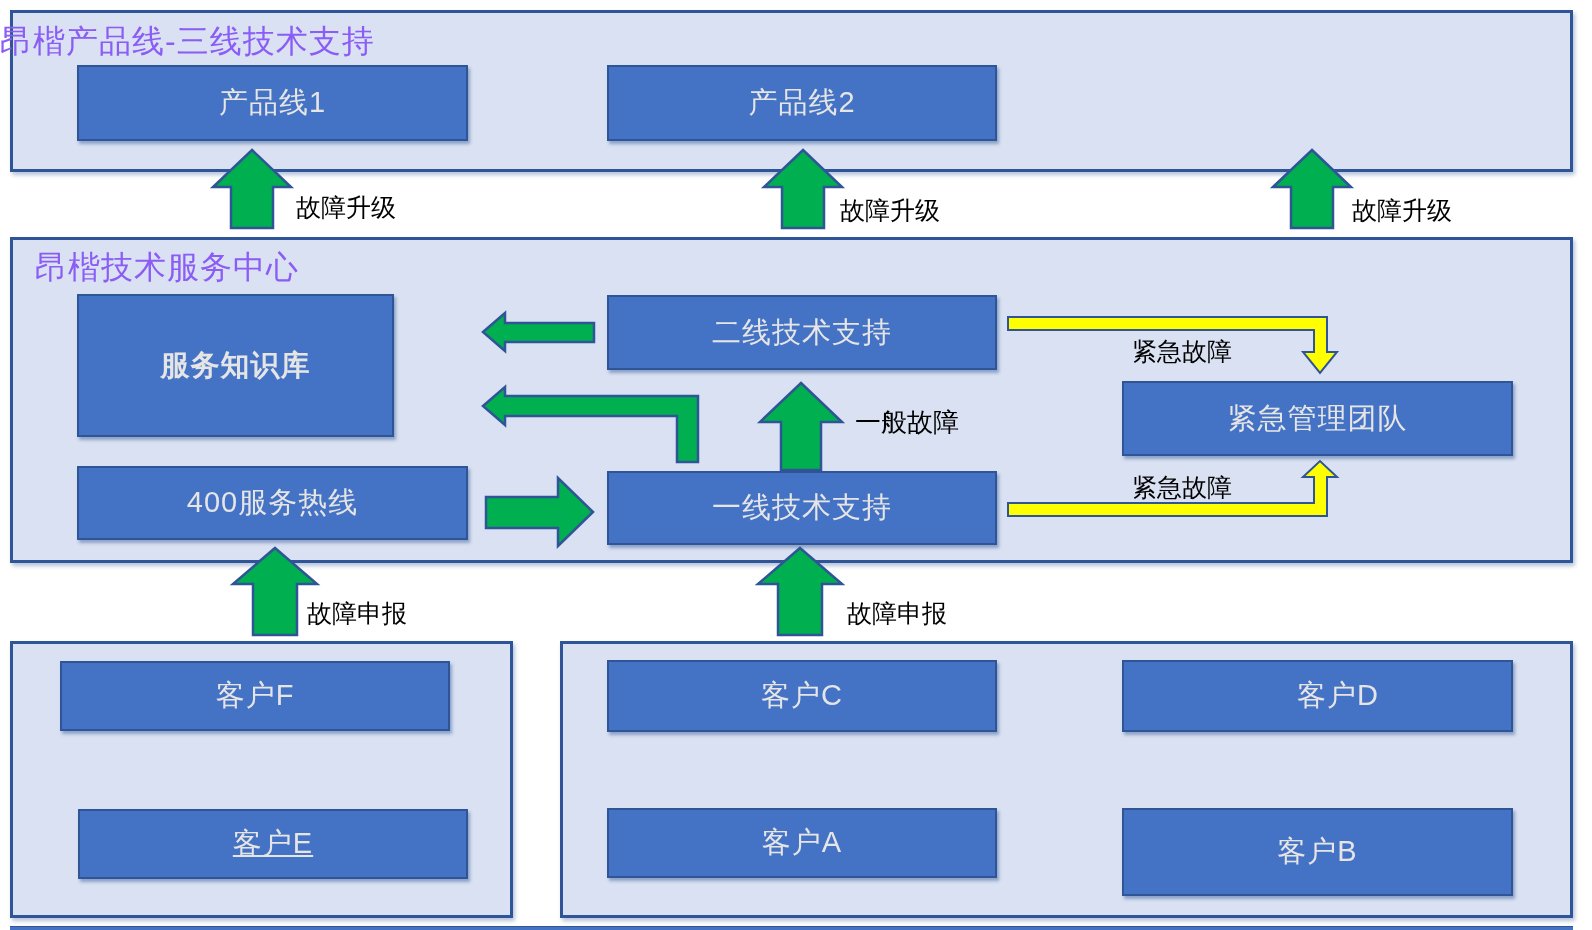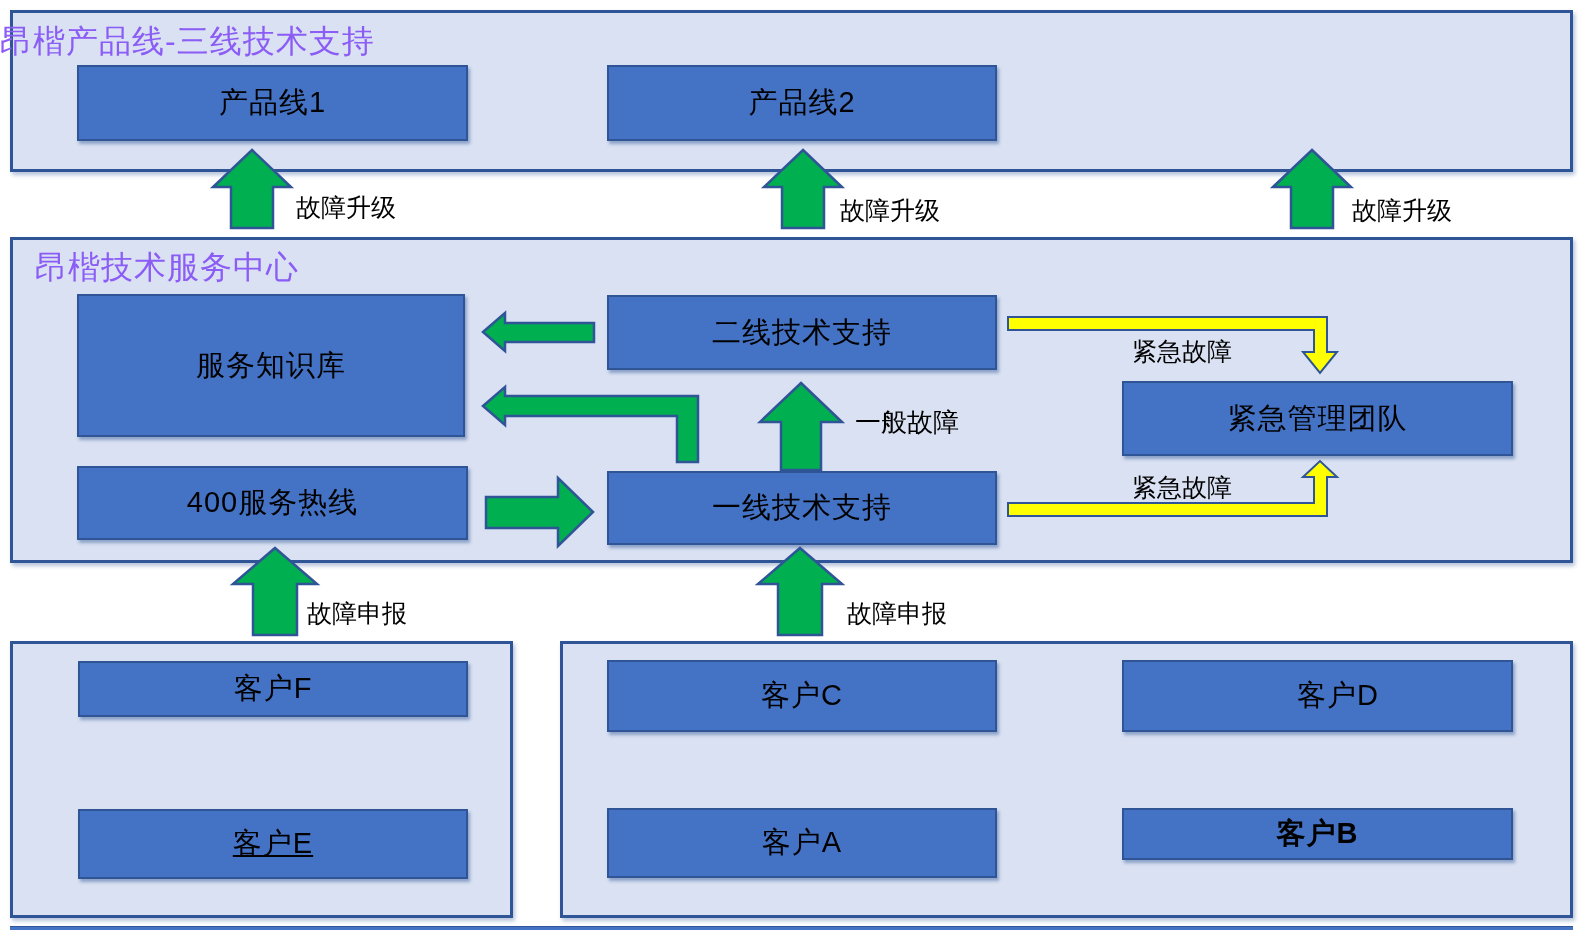--- a/index.html
+++ b/index.html
@@ -11,21 +11,21 @@
     position:absolute; box-sizing:border-box;
     background:#D9E1F2; border:3px solid #2F5597;
     box-shadow:2px 3px 4px rgba(47,85,151,0.35);
     z-index:1;
   }
   .arrows { position:absolute; left:0; top:0; z-index:2; }
   .arrow-green { fill:#00B050; stroke:#2F5597; stroke-width:2.5; stroke-linejoin:miter; }
   .arrow-yellow { fill:#FFFF00; stroke:#2F5597; stroke-width:2; stroke-linejoin:miter; }
   .box {
     position:absolute; box-sizing:border-box;
-    background:#4472C4; border:2px solid #2F5597; color:#000000;
+    background:#4472C4; border:2px solid #2F5597; color:#e5e5e5;
     display:flex; align-items:center; justify-content:center;
     font-size:29px; letter-spacing:1px;
     box-shadow:2px 3px 3px rgba(47,85,151,0.45);
     z-index:3;
   }
   .title {
     position:absolute; left:0; width:100%; text-align:left;
     font-size:32px; color:#8b5cf6; letter-spacing:1px; z-index:4;
   }
   .alabel {
@@ -69,33 +69,33 @@
     <polygon class="arrow-green" points="275,548 317,584 297,584 297,635 253,635 253,584 233,584"></polygon>
     <polygon class="arrow-green" points="800,548 842,584 822,584 822,635 778,635 778,584 758,584"></polygon>
   </svg>
 
   <div class="title" style="top:20px;">昂楷产品线-三线技术支持</div>
   <div class="title" style="top:246px;padding-left:35px;">昂楷技术服务中心</div>
 
   <div class="box" style="left:77px; top:65px; width:391px; height:76px;">产品线1</div>
   <div class="box" style="left:607px; top:65px; width:390px; height:76px;">产品线2</div>
 
-  <div class="box" style="left:77px; top:294px; width:388px; height:143px;">服务知识库</div>
+  <div class="box" style="left:77px; top:294px; width:317px; height:143px;font-weight:bold;">服务知识库</div>
   <div class="box" style="left:607px; top:295px; width:390px; height:75px;">二线技术支持</div>
   <div class="box" style="left:1122px; top:381px; width:391px; height:75px;">紧急管理团队</div>
   <div class="box" style="left:77px; top:466px; width:391px; height:74px;">400服务热线</div>
   <div class="box" style="left:607px; top:471px; width:390px; height:74px;">一线技术支持</div>
 
-  <div class="box" style="left:78px; top:661px; width:390px; height:56px;text-align:right;">客户F</div>
+  <div class="box" style="left:60px; top:661px; width:390px; height:70px;text-align:right;">客户F</div>
   <div class="box" style="left:78px; top:809px; width:390px; height:70px;text-decoration:underline;">客户E</div>
 
   <div class="box" style="left:607px; top:660px; width:390px; height:72px;">客户C</div>
   <div class="box" style="left:1122px; top:660px; width:391px; height:72px;padding-left:41px;">客户D</div>
   <div class="box" style="left:607px; top:808px; width:390px; height:70px;">客户A</div>
-  <div class="box" style="left:1122px; top:808px; width:391px; height:52px;font-weight:bold;">客户B</div>
+  <div class="box" style="left:1122px; top:808px; width:391px; height:88px;">客户B</div>
 
   <div class="alabel" style="left:296px; top:191px;">故障升级</div>
   <div class="alabel" style="left:840px; top:194px;">故障升级</div>
   <div class="alabel" style="left:1352px; top:194px;">故障升级</div>
   <div class="alabel" style="left:855px; top:405px; font-size:26px;">一般故障</div>
   <div class="alabel" style="left:1132px; top:335px;">紧急故障</div>
   <div class="alabel" style="left:1132px; top:471px;">紧急故障</div>
   <div class="alabel" style="left:307px; top:597px;">故障申报</div>
   <div class="alabel" style="left:847px; top:597px;">故障申报</div>
 

